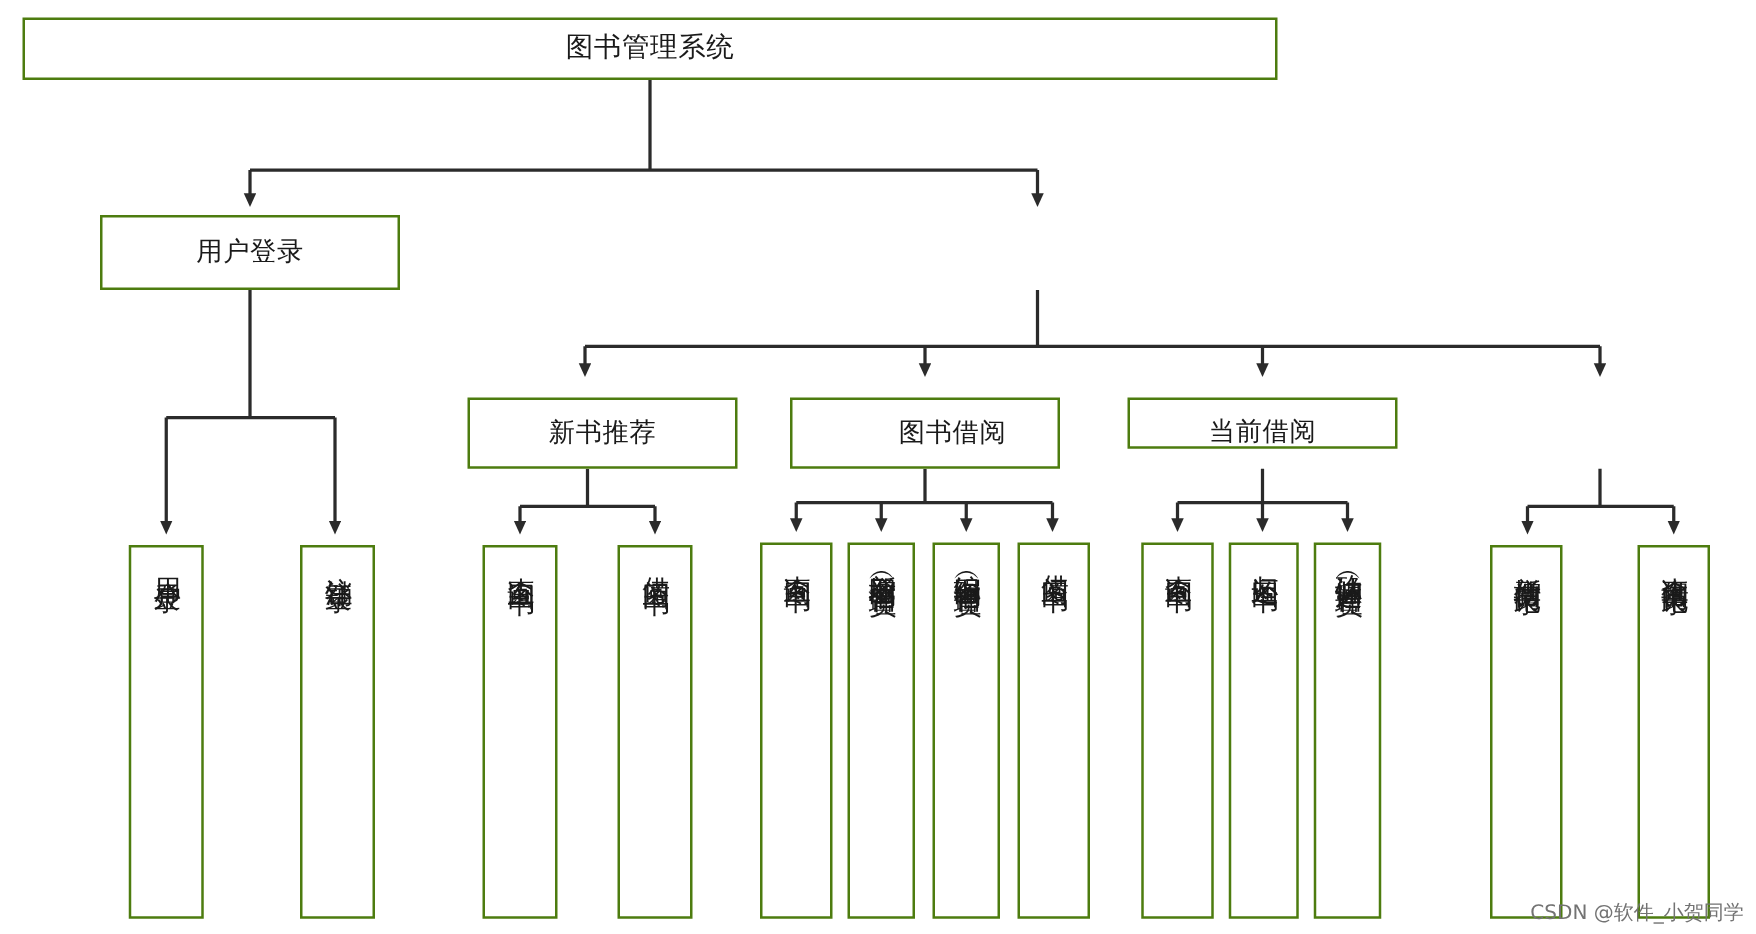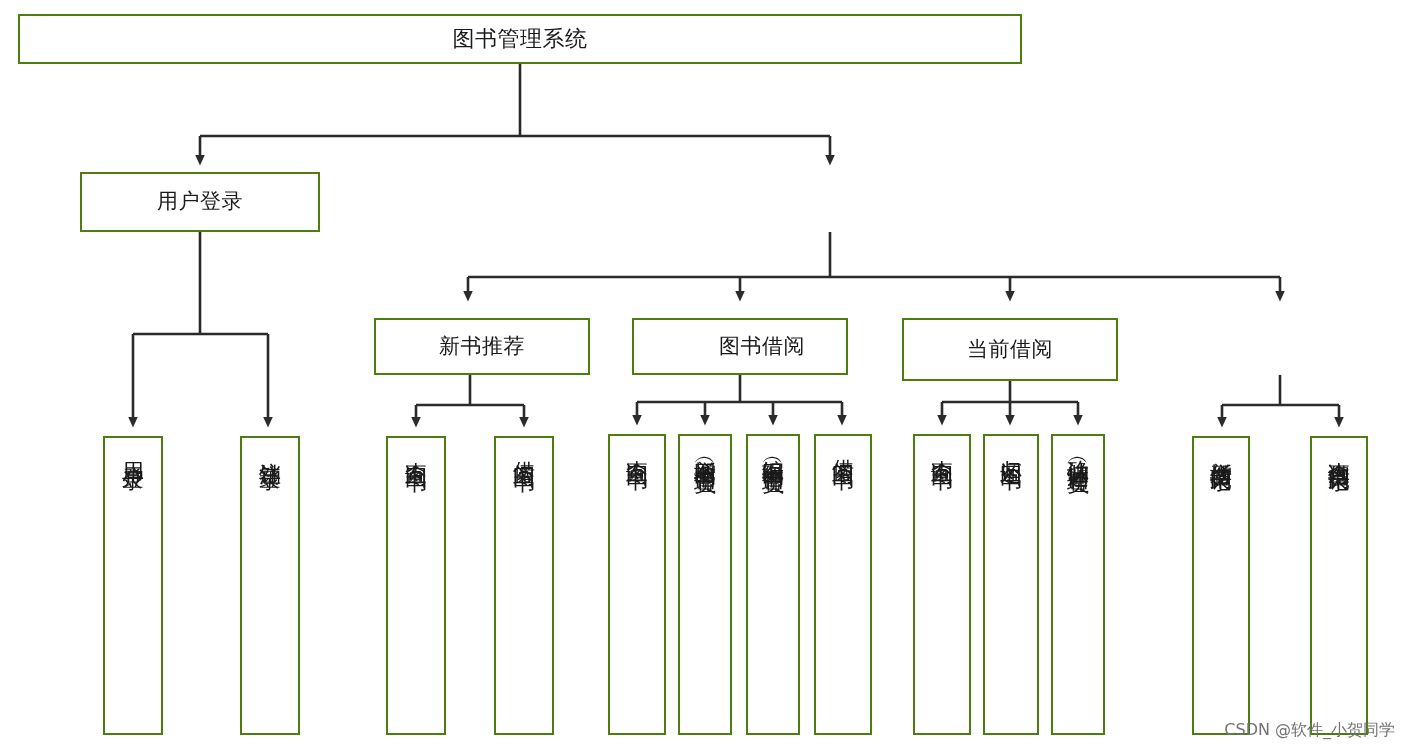--- a/index.html
+++ b/index.html
@@ -123,21 +123,21 @@
   <div class="node h" style="left:80px;top:172px;width:240px;height:60px;">
     <span class="lbl">用户登录</span>
   </div>
 
   <div class="node h" style="left:362px;top:318px;width:216px;height:57px;margin-left:12px;">
     <span class="lbl">新书推荐</span>
   </div>
   <div class="node h" style="left:632px;top:318px;width:216px;height:57px;padding-left:44px;">
     <span class="lbl">图书借阅</span>
   </div>
-  <div class="node h" style="left:902px;top:318px;width:216px;height:63px;">
+  <div class="node h" style="left:902px;top:318px;width:216px;height:41px;align-items:flex-end;">
     <span class="lbl">当前借阅</span>
   </div>
 
   <div class="node v" style="left:103px;top:436px;width:60px;height:299px;">
     <span class="lbl">用户登录</span>
   </div>
   <div class="node v" style="left:240px;top:436px;width:60px;height:299px;">
     <span class="lbl">注销登录</span>
   </div>
 

